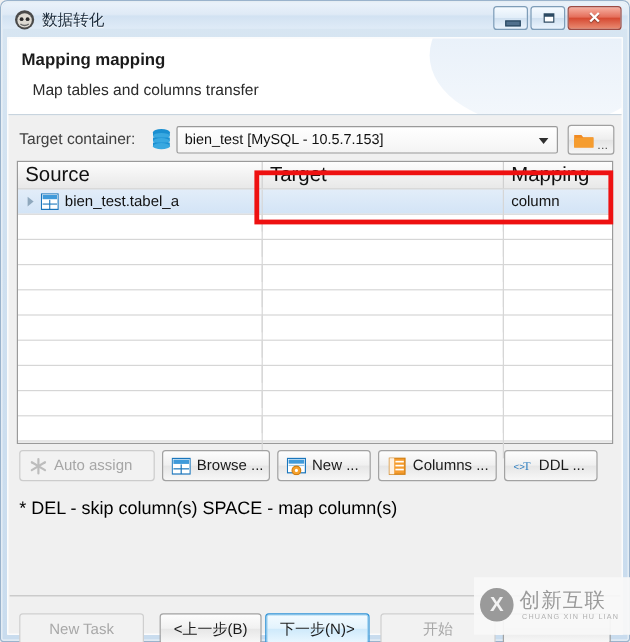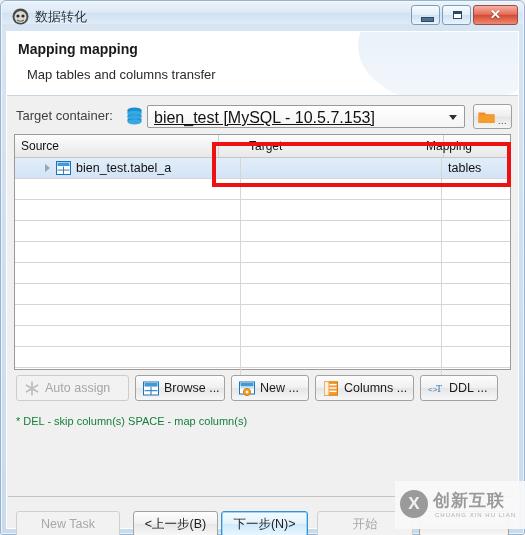--- a/index.html
+++ b/index.html
@@ -169,24 +169,23 @@
     left: 140px; top: 3px;
     width: 318px; height: 23px;
     box-sizing: border-box;
     border: 1px solid #9a9a9a;
     background: linear-gradient(to bottom, #ffffff 0%, #f4f4f4 100%);
     border-radius: 2px;
   }
   .combo-value {
     position: absolute;
     left: 6px; top: 3px;
-    font-size: 16px;
+    font-size: 12px;
     color: #111111;
     white-space: nowrap;
-    text-decoration: underline;
   }
   .combo-arrow {
     position: absolute;
     right: 7px; top: 9px;
     width: 0; height: 0;
     border-left: 4px solid transparent;
     border-right: 4px solid transparent;
     border-top: 5px solid #2f2f2f;
   }
   .folder-btn {
@@ -223,30 +222,30 @@
     position: relative;
     height: 22px;
     background: linear-gradient(to bottom, #fdfdfd 0%, #f2f2f2 50%, #e8e8e8 100%);
     border-bottom: 1px solid #c6c6c6;
   }
   .th {
     position: absolute;
     top: 0;
     height: 22px;
     line-height: 22px;
-    font-size: 12px;
+    font-size: 17px;
     color: #111111;
     box-sizing: border-box;
     border-right: 1px solid #d0d0d0;
     padding-left: 6px;
     overflow: hidden;
     white-space: nowrap;
   }
   .th.c1 { left: 0; width: 204px; }
-  .th.c2 { left: 204px; width: 201px; margin-left: 24px; }
+  .th.c2 { left: 204px; width: 201px; }
   .th.c3 { left: 405px; width: 90px; border-right: none; }
   .trow {
     position: relative;
     height: 21px;
     box-sizing: border-box;
     border-bottom: 1px solid #d6d6d6;
   }
   .trow.selected {
     background: linear-gradient(to bottom, #e2edf9 0%, #d3e4f6 100%);
   }
@@ -255,21 +254,20 @@
     top: 0;
     height: 35px;
     line-height: 20px;
     font-size: 12.5px;
     color: #111111;
     box-sizing: border-box;
     border-right: 1px solid #d6d6d6;
     padding-left: 6px;
     overflow: hidden;
     white-space: nowrap;
-    margin-left: 22px;
   }
   .td.c1 { left: 0; width: 204px; }
   .td.c2 { left: 204px; width: 201px; }
   .td.c3 { left: 405px; width: 90px; border-right: none; }
   .expander {
     position: absolute;
     left: 8px; top: 6px;
     width: 0; height: 0;
     border-top: 4px solid transparent;
     border-bottom: 4px solid transparent;
@@ -326,22 +324,22 @@
     background: #f2f2f2;
   }
   .abtn .ai {
     position: absolute;
     left: 7px; top: 5px;
     width: 16px; height: 15px;
   }
   .hint {
     position: absolute;
     left: 9px; top: 383px;
-    font-size: 11px;
-    color: #15803d;
+    font-size: 15px;
+    color: #000000;
   }
   .separator {
     position: absolute;
     left: 1px; top: 464px;
     width: 509px; height: 1px;
     background: #c3c3c3;
   }
   
   .botbar {
     position: absolute;
@@ -390,21 +388,21 @@
     color: #f2f2f2;
     font-size: 17px;
     font-weight: bold;
     line-height: 28px;
     text-align: center;
   }
   .wm-text {
     position: absolute;
     left: 38px; top: 8px;
     font-size: 17px;
-    font-weight: bold;
+    font-weight: normal;
     color: #9a9a9a;
     letter-spacing: 1px;
   }
   .wm-sub {
     position: absolute;
     left: 40px; top: 31px;
     font-size: 6px;
     color: #b0b0b0;
     letter-spacing: 1px;
   }
@@ -481,21 +479,21 @@
           <div class="expander"></div>
           <svg class="tbl-icon" viewBox="0 0 15 14">
             <rect x="0.5" y="0.5" width="14" height="13" fill="#ffffff" stroke="#1a76bc"></rect>
             <rect x="1.5" y="1.5" width="12" height="3.5" fill="#3f9ada"></rect>
             <rect x="7" y="5.5" width="0.9" height="8" fill="#1a76bc"></rect>
             <rect x="1.5" y="8.6" width="12" height="0.9" fill="#1a76bc"></rect>
           </svg>
           <div class="row-label">bien_test.tabel_a</div>
         </div>
         <div class="td c2"></div>
-        <div class="td c3">tables</div>
+        <div class="td c3">column</div>
       </div>
 
       <div class="trow">
           <div class="td c1"></div>
           <div class="td c2"></div>
           <div class="td c3"></div>
         </div>
       <div class="trow">
           <div class="td c1"></div>
           <div class="td c2"></div>

